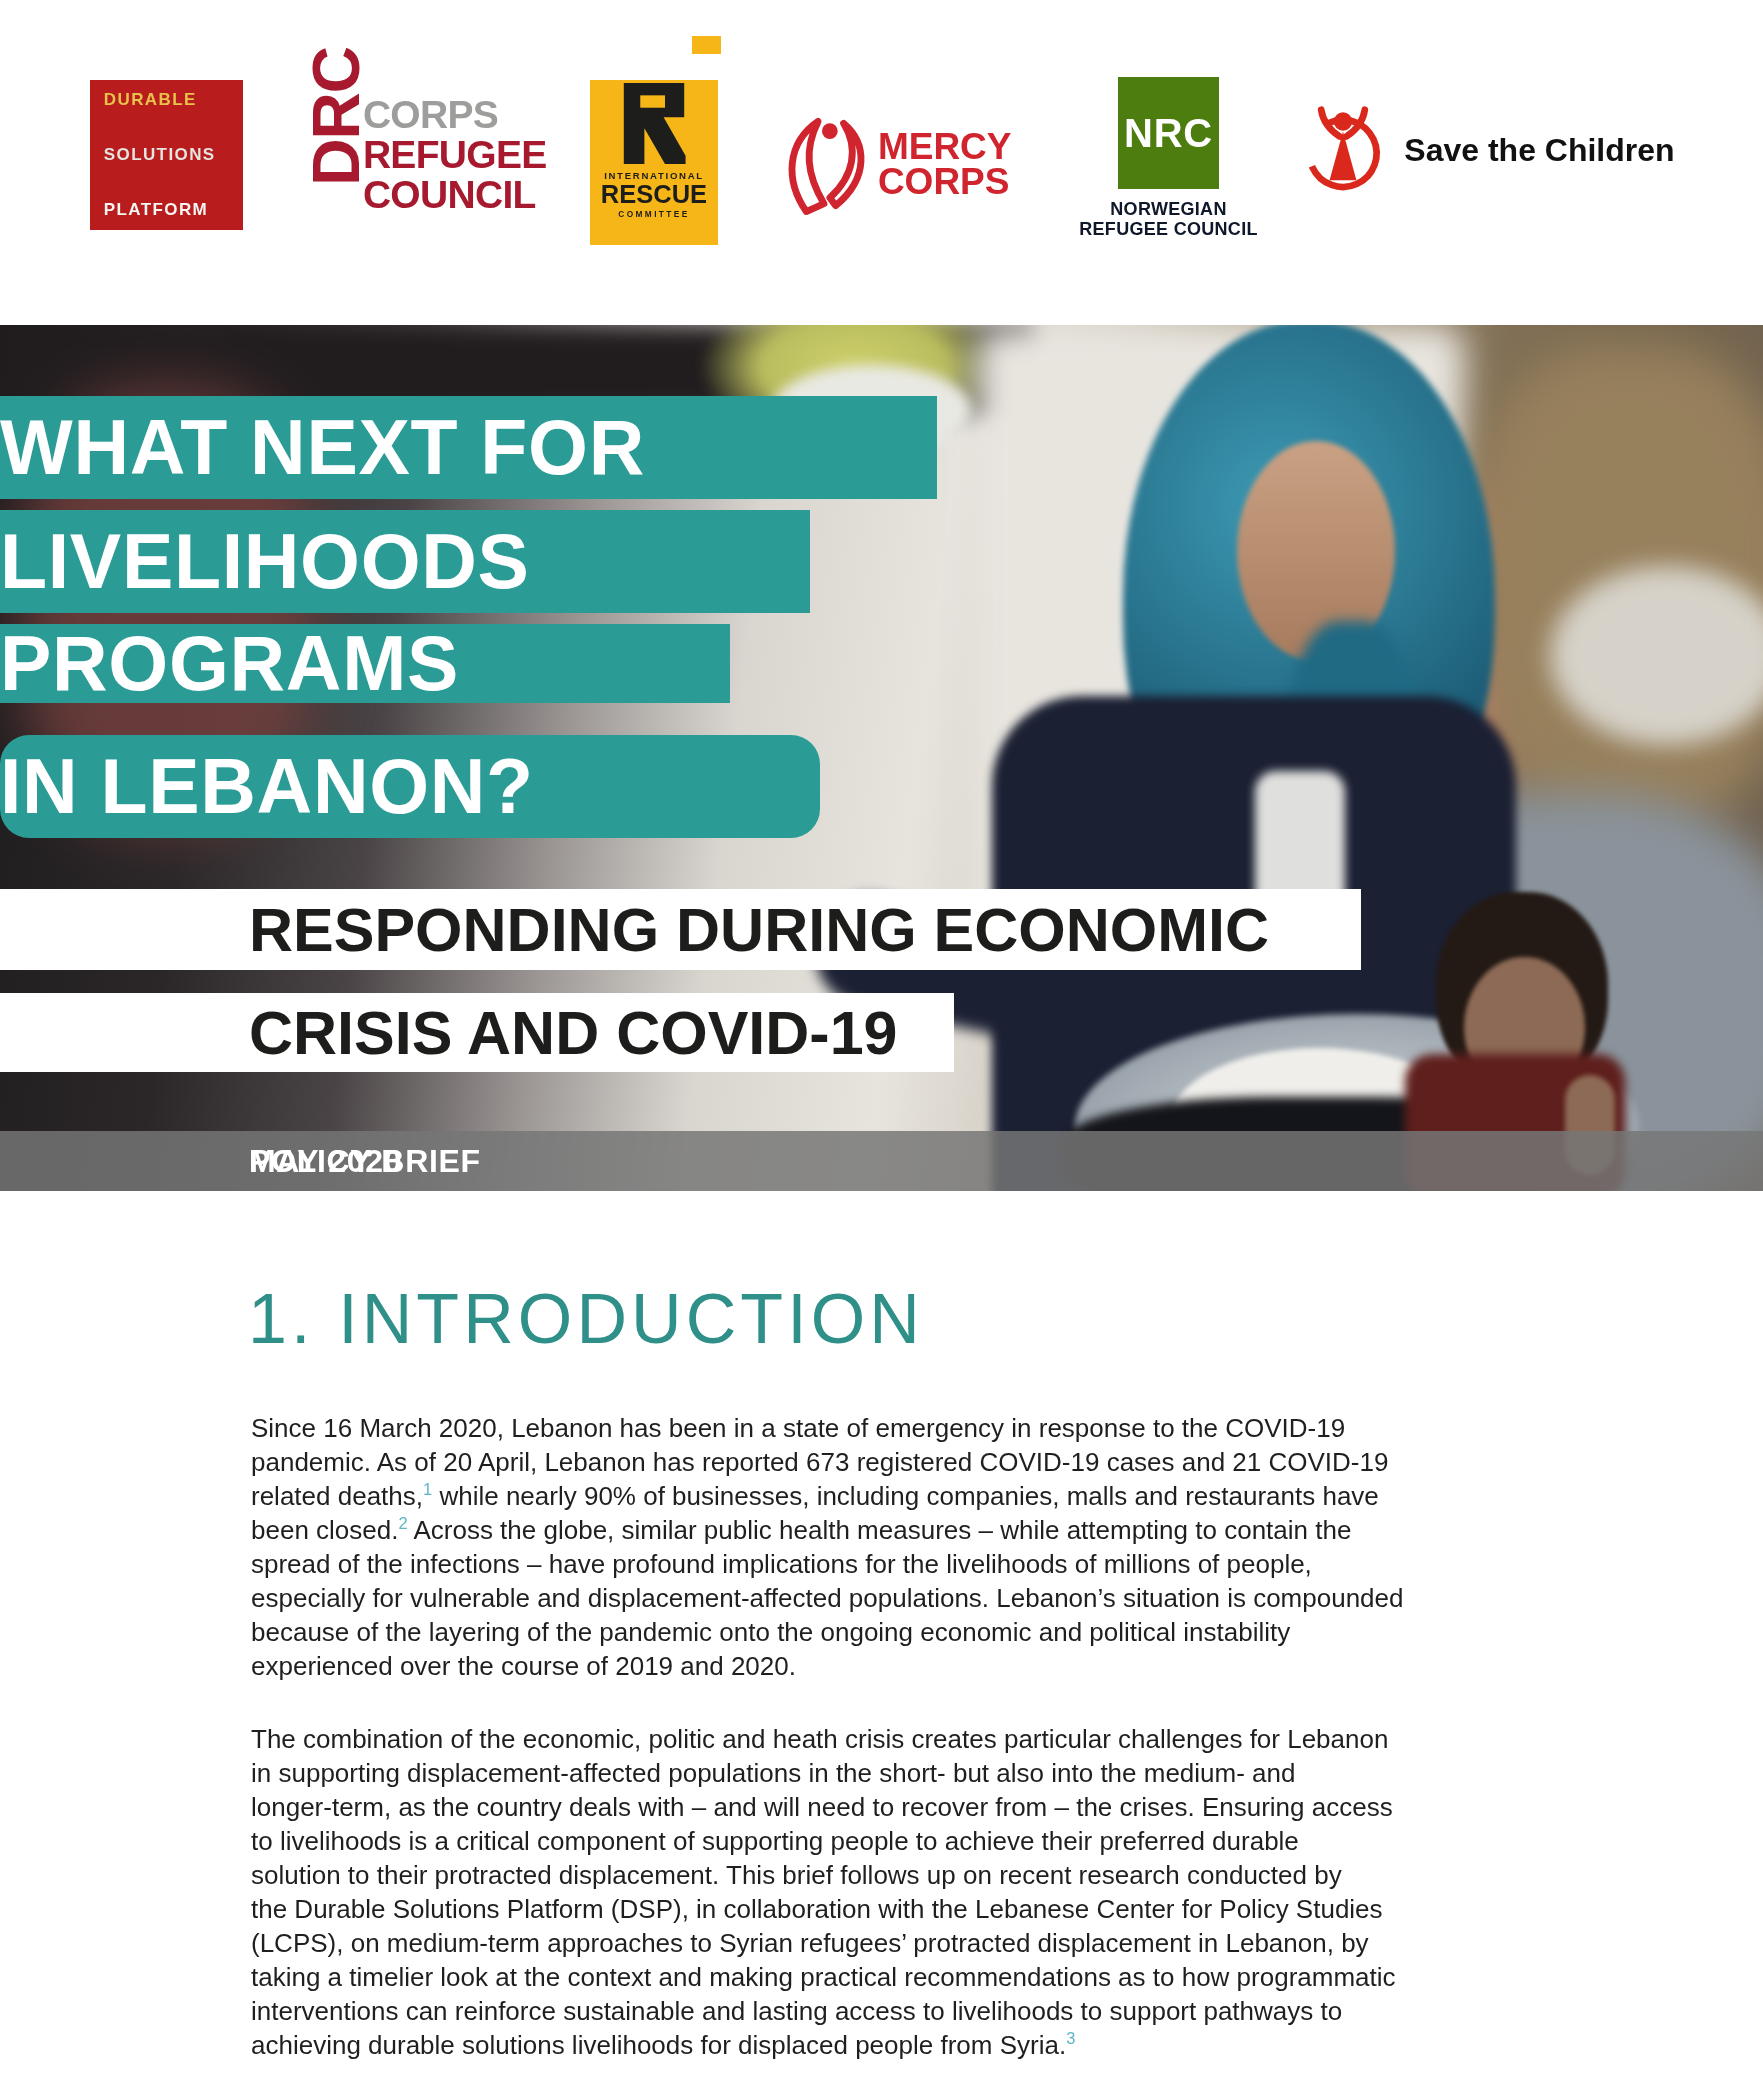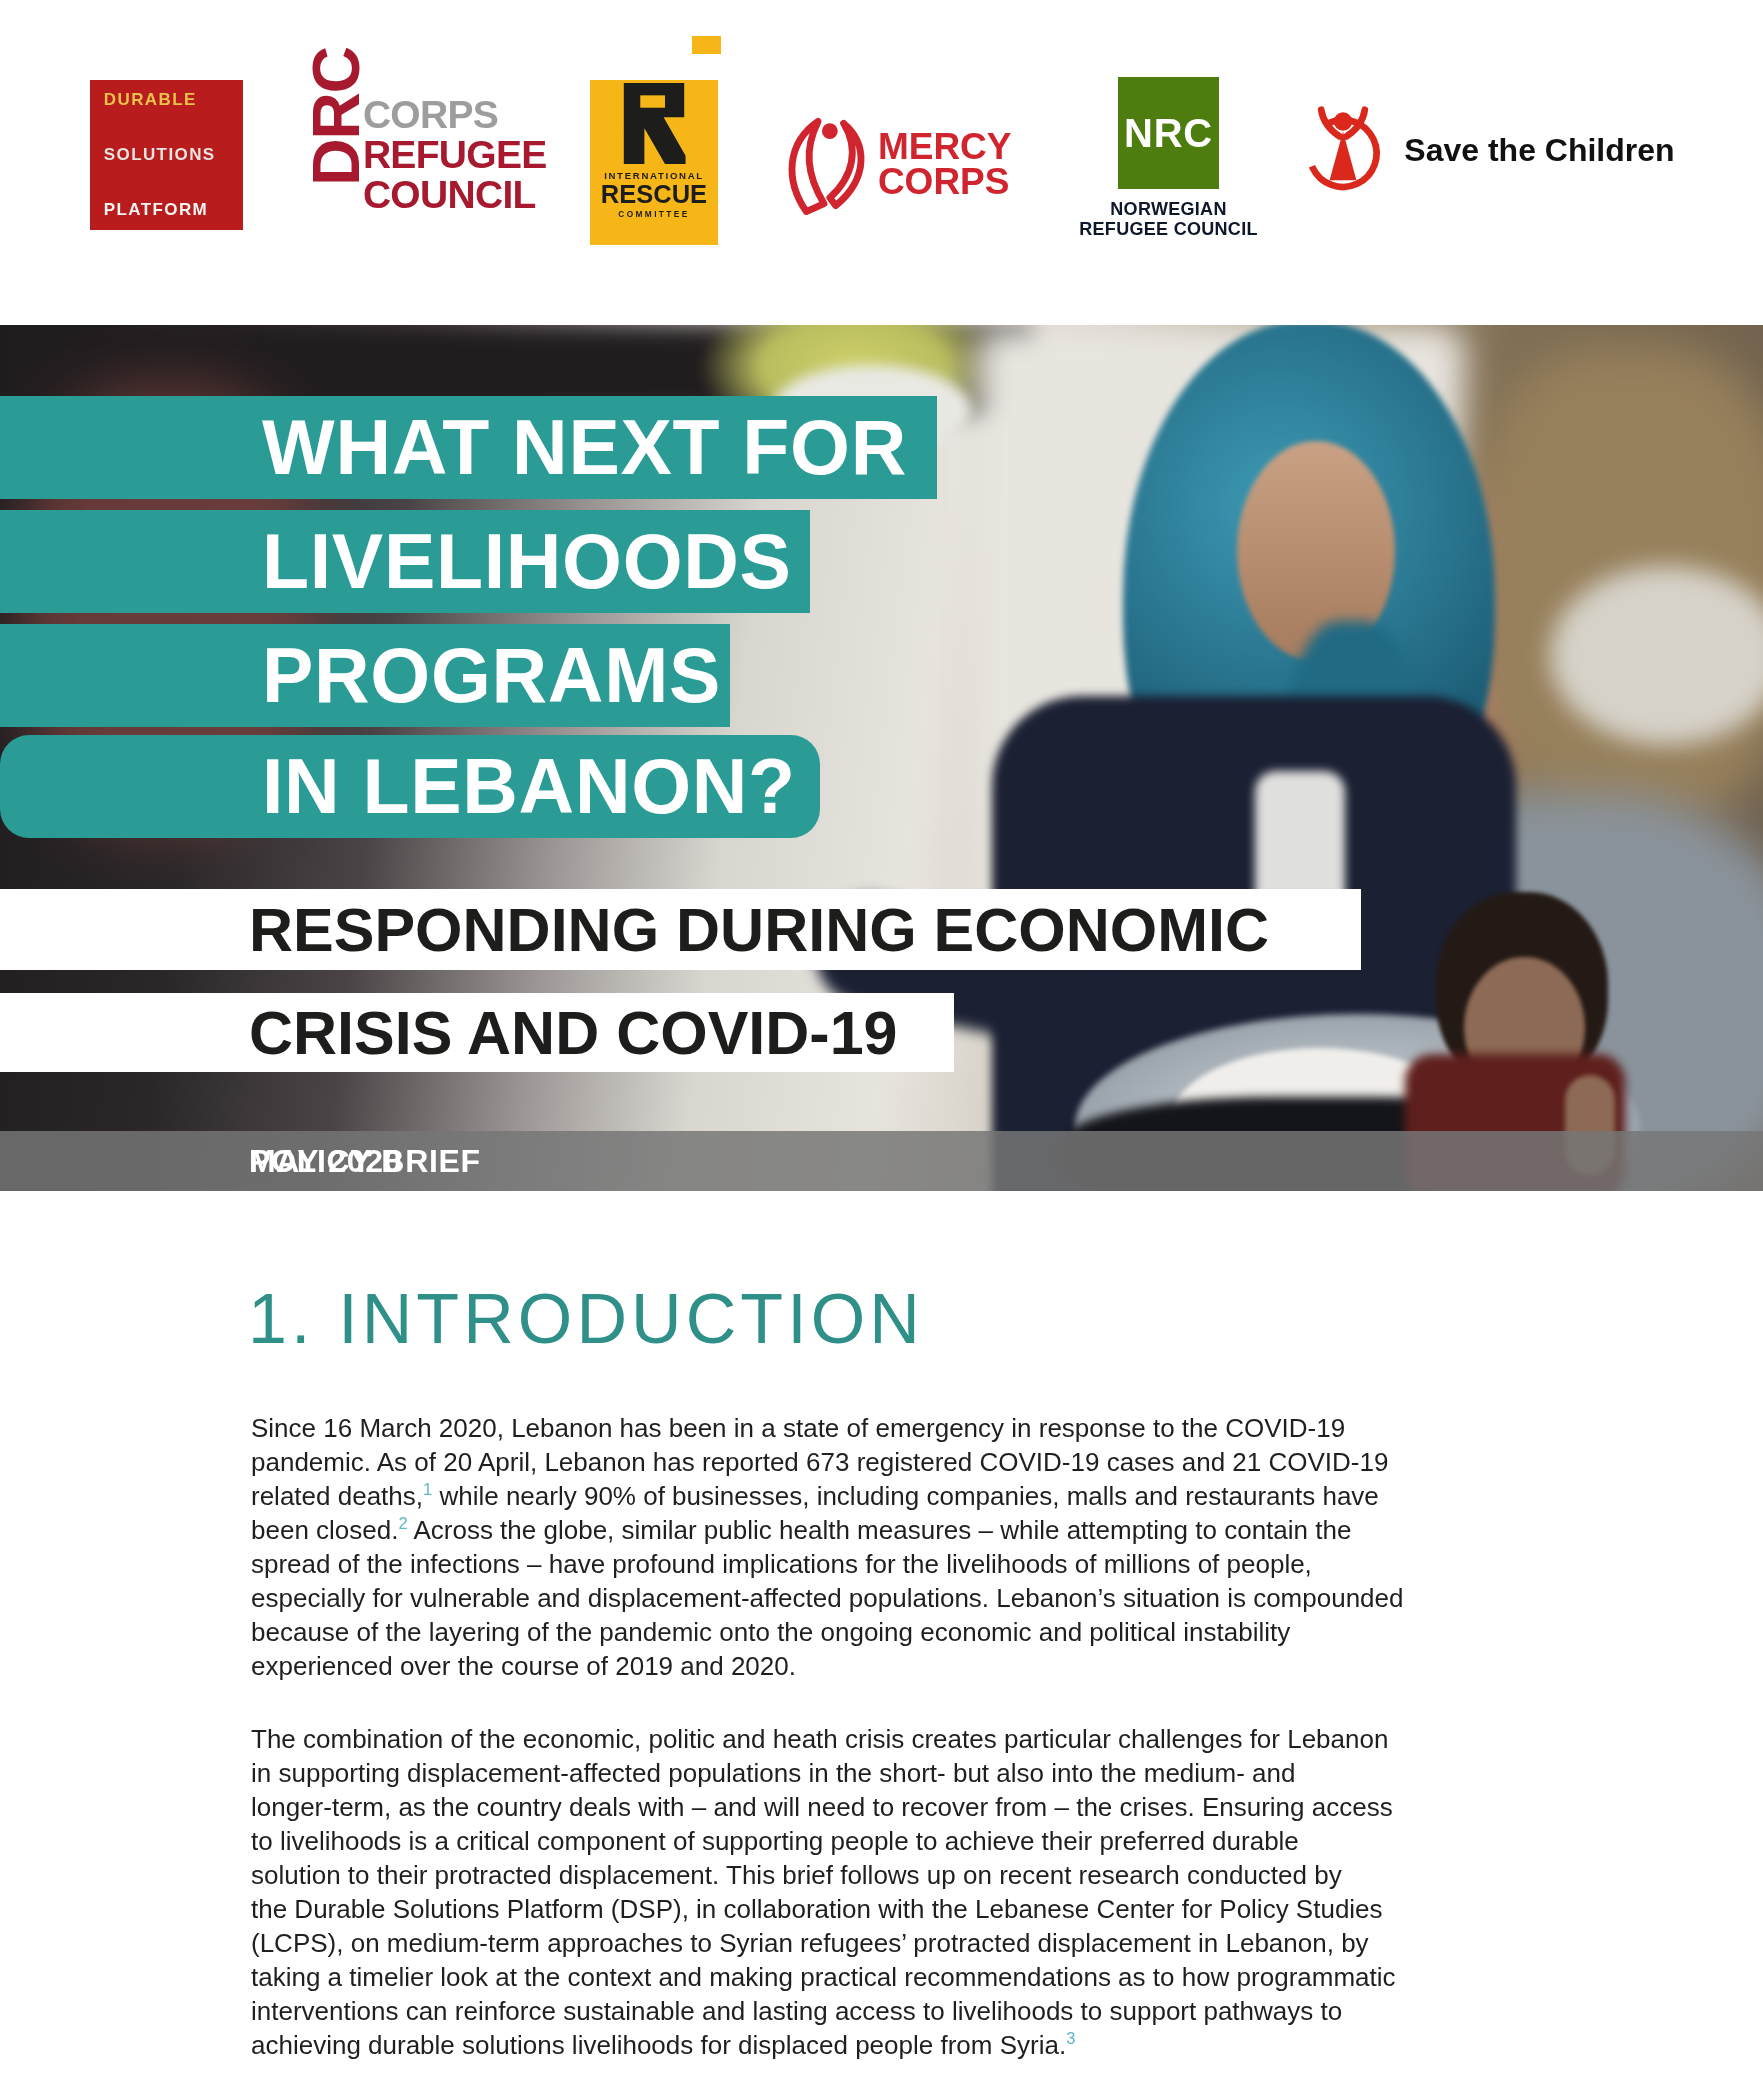--- a/index.html
+++ b/index.html
@@ -71,25 +71,25 @@
     background:radial-gradient(closest-side,#d7dde2,#9aa3ab);filter:blur(3.4px);}
   .ph-dough{left:1171px;top:723px;width:296px;height:145px;background:#efeeea;border-radius:50%;filter:blur(2.8px);}
   .ph-pan{left:1061px;top:772px;width:524px;height:117px;background:#14151a;filter:blur(4.8px);border-radius:40%;}
   .ph-child-head{left:1436px;top:567px;width:172px;height:200px;background:#241a15;border-radius:46%;filter:blur(2.1px);}
   .ph-child-face{left:1464px;top:632px;width:121px;height:141px;background:#8d6a55;border-radius:50%;filter:blur(2.1px);}
   .ph-child-collar{left:1405px;top:729px;width:220px;height:145px;background:#5f1f1c;border-radius:27.6px;filter:blur(4.8px);}
   .ph-child-hand{left:1565px;top:750px;width:50px;height:100px;background:#8d6a55;border-radius:25px;filter:blur(2.8px);}
 
   
   .band{display:flex;align-items:center;white-space:nowrap;z-index:10;left:0;}
-  .band-teal{background:#2B9C95;color:#ffffff;font-weight:bold;font-size:77px;padding-left:262px;letter-spacing:0.7px;box-sizing:border-box;}
+  .band-teal{background:#2B9C95;color:#ffffff;font-weight:bold;font-size:77px;letter-spacing:0.7px;box-sizing:border-box;}
   .band-white{background:#ffffff;color:#1d1d1b;font-weight:bold;font-size:61px;padding-left:249px;letter-spacing:0px;box-sizing:border-box;}
   .band-1{top:71px;height:103px;width:937px;}
   .band-2{top:185px;height:103px;width:810px;}
-  .band-3{top:299px;height:103px;width:730px;}
+  .band-3{top:299px;height:79px;width:730px;}
   .band-4{top:410px;height:103px;width:820px;border-radius:29px;}
   .band-5{top:564px;height:81px;width:1361px;}
   .band-6{top:668px;height:79px;width:954px;}
 
   .meta-bar{left:0;top:806px;width:1764px;height:60px;background:rgba(118,118,118,0.84);z-index:11;
     display:flex;align-items:center;justify-content:space-between;padding:0 262px 0 249px;box-sizing:border-box;}
   .meta-bar span{color:#ffffff;font-size:32px;font-weight:bold;letter-spacing:0.7px;}
 
   
   .section-heading{position:absolute;left:248px;top:1279px;font-size:70px;font-weight:300;

